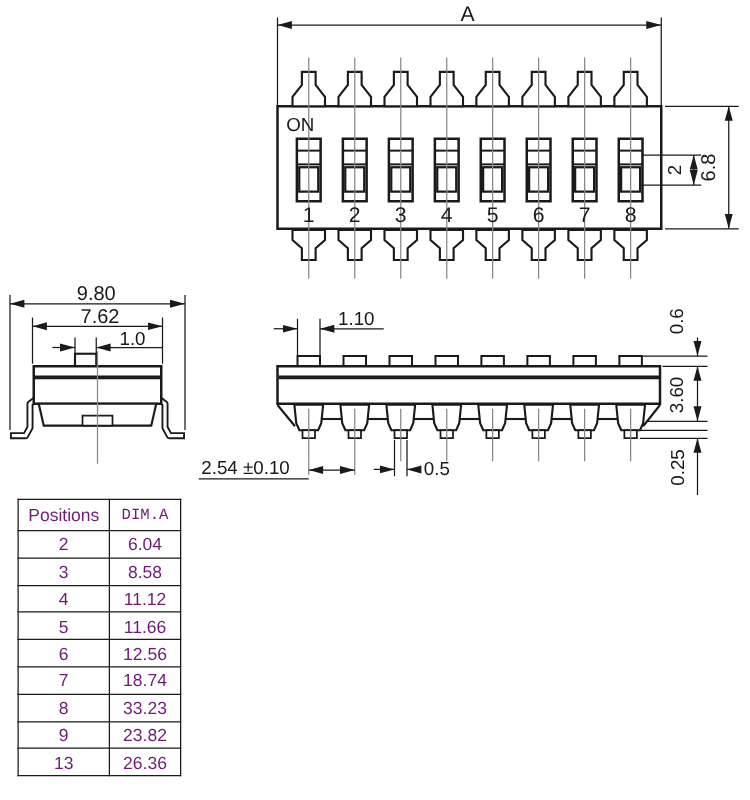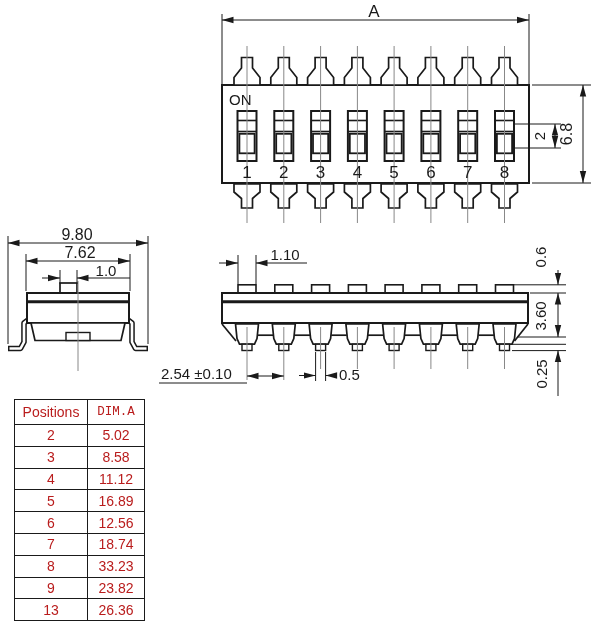--- a/index.html
+++ b/index.html
@@ -1,21 +1,21 @@
 <!DOCTYPE html>
 <html><head>
 <meta charset="utf-8">
 <style>
   html,body{margin:0;padding:0;background:#ffffff;}
   .canvas{position:relative;width:600px;height:640px;background:#fff;overflow:hidden;
           font-family:"Liberation Sans",sans-serif;}
   .canvas svg{position:absolute;left:0;top:0;}
   svg text{font-family:"Liberation Sans",sans-serif;fill:#1a1a1a;}
   .dim-table{position:absolute;left:14px;top:399px;border-collapse:collapse;
-             font-family:"Liberation Sans",sans-serif;color:#b91c1c;}
+             font-family:"Liberation Sans",sans-serif;color:#701a75;}
   .dim-table th,.dim-table td{border:1.6px solid #1a1a1a;text-align:center;
              padding:0 4px;font-weight:normal;background:#fff;}
   .dim-table th{width:64px;height:24px;font-size:14px;}
   .dim-table th.col-dim{width:48px;font-size:12.5px;font-family:Liberation Mono, monospace;}
   .dim-table td{height:20.8px;font-size:14px;}
 </style>
 </head>
 <body>
 
 <div class="canvas">
@@ -267,33 +267,33 @@
 </svg>
 
 <table class="dim-table">
   <tbody>
         <tr>
     <th>Positions</th>
     <th class="col-dim">DIM.A</th>
   </tr>
   <tr>
     <td>2</td>
-    <td>5.02</td>
+    <td>6.04</td>
   </tr>
   <tr>
     <td>3</td>
     <td>8.58</td>
   </tr>
   <tr>
     <td>4</td>
     <td>11.12</td>
   </tr>
   <tr>
     <td>5</td>
-    <td>16.89</td>
+    <td>11.66</td>
   </tr>
   <tr>
     <td>6</td>
     <td>12.56</td>
   </tr>
   <tr>
     <td>7</td>
     <td>18.74</td>
   </tr>
   <tr>

